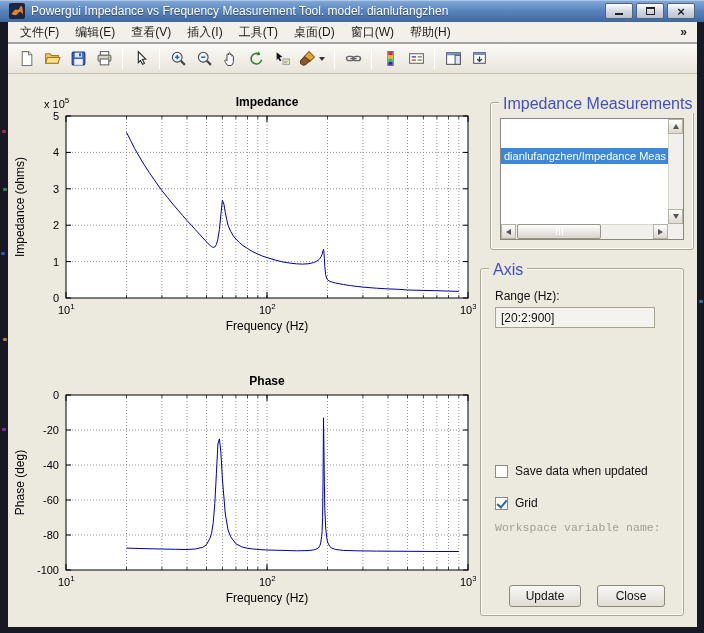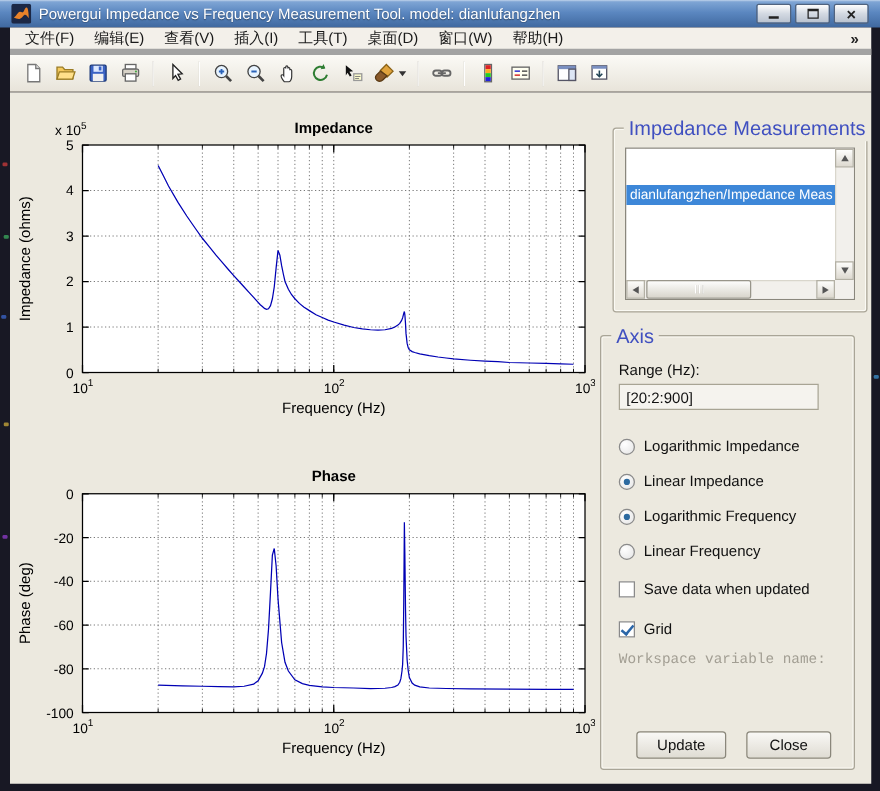--- a/index.html
+++ b/index.html
@@ -16,21 +16,21 @@
   .title-text{color:#fff;font-size:12px;margin-left:6px;flex:1;white-space:nowrap;overflow:hidden;text-shadow:0 1px 1px rgba(0,0,0,.45);}
   .win-buttons{display:flex;gap:3px;}
   .winbtn{width:28px;height:16px;background:linear-gradient(#fdfdfd,#d3d9e2 50%,#b9c2cf);
     border:1px solid #50637f;border-radius:2px;display:flex;align-items:center;justify-content:center;cursor:pointer;}
   .glyph-min{width:8px;height:2px;background:#222;align-self:flex-end;margin-bottom:3px;}
   .glyph-max{width:9px;height:8px;border:1px solid #222;border-top-width:2px;}
   .glyph-close{font-size:13px;font-weight:bold;color:#222;line-height:1;}
 
   
   .menubar{position:absolute;top:22px;left:8px;width:689px;height:22px;background:#f3f0ea;
-    border-bottom:5px solid #a3a3a3;display:flex;align-items:center;padding:0 4px;}
+    border-bottom:2px solid #a3a3a3;display:flex;align-items:center;padding:0 4px;}
   .menu-item{font-size:12px;color:#1a1a1a;padding:3px 8px;cursor:default;}
   .menu-chevron{margin-left:auto;font-size:12px;font-weight:bold;color:#222;padding:0 6px;cursor:pointer;}
 
   
   .toolbar{position:absolute;top:44px;left:8px;width:689px;height:30px;
     background:linear-gradient(#fbfaf6,#e8e4da);border-bottom:1px solid #c7c2b5;
     display:flex;align-items:center;padding:0 6px;gap:2px;}
   .tool-btn{height:24px;min-width:24px;border:1px solid transparent;border-radius:2px;
     display:flex;align-items:center;justify-content:center;cursor:pointer;padding:0 2px;}
   .tool-btn svg{width:17px;height:17px;display:block;}
@@ -503,38 +503,20 @@
             </div>
         </div>
         <div class="sb-corner"></div>
       </div>
     </div>
 
     <div class="group axisgrp">
       <span class="group-title">Axis</span>
       <div class="range-label">Range (Hz):</div>
       <input class="text-field range" readonly="" value="[20:2:900]" style="">
-      <div class="radio-list">
-          <div class="opt-row">
-            <span class="radio"></span>
-            <span class="opt-label">Logarithmic Impedance</span>
-          </div>
-          <div class="opt-row">
-            <span class="radio sel"></span>
-            <span class="opt-label">Linear Impedance</span>
-          </div>
-          <div class="opt-row">
-            <span class="radio sel"></span>
-            <span class="opt-label">Logarithmic Frequency</span>
-          </div>
-          <div class="opt-row">
-            <span class="radio"></span>
-            <span class="opt-label">Linear Frequency</span>
-          </div>
-        </div>
       <div class="check-list">
           <div class="opt-row check-row">
             <span class="checkbox"></span>
             <span class="opt-label">Save data when updated</span>
           </div>
           <div class="opt-row check-row">
             <span class="checkbox checked"></span>
             <span class="opt-label">Grid</span>
           </div>
         </div>

